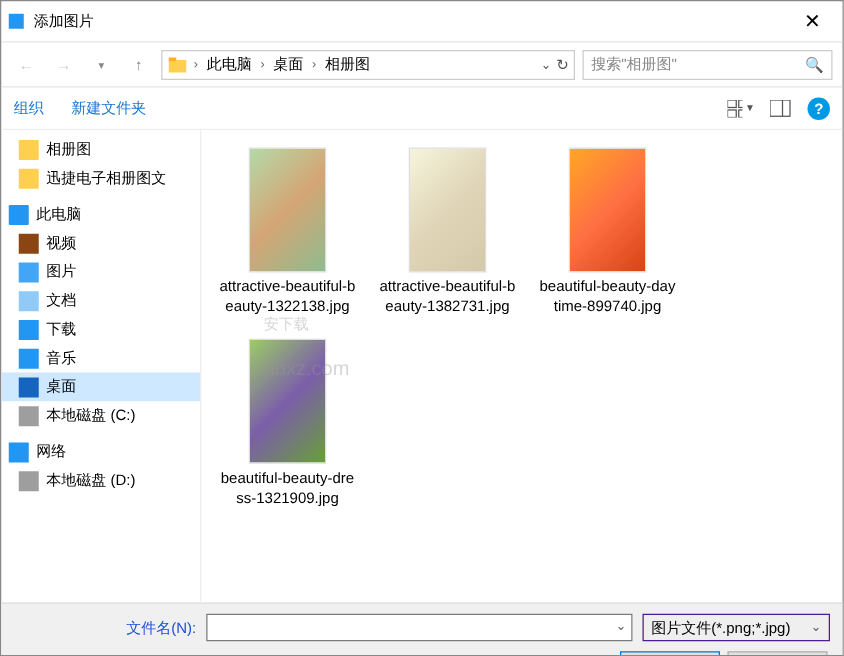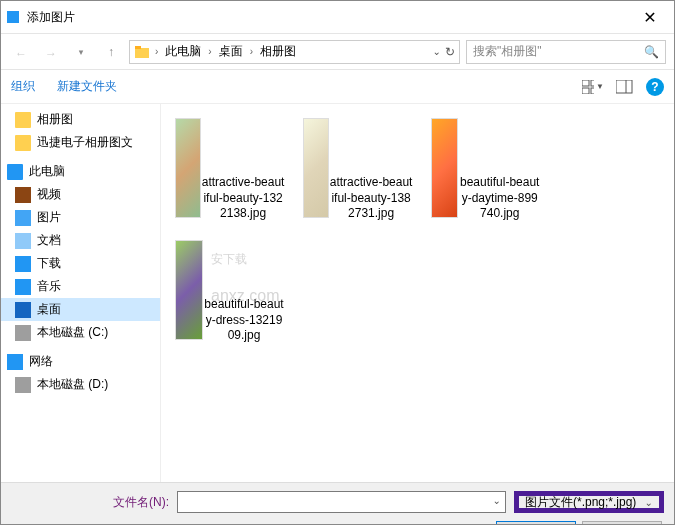--- a/index.html
+++ b/index.html
@@ -42,36 +42,36 @@
 .pic-ic { background: #42a5f5; }
 .doc-ic { background: #90caf9; }
 .dl-ic { background: #2196f3; }
 .music-ic { background: #2196f3; }
 .desk-ic { background: #1565c0; }
 .disk-ic { background: #9e9e9e; }
 .net-ic { background: #2196f3; }
 
 .content { flex: 1; padding: 10px; overflow-y: auto; position: relative; }
 .thumbs { display: flex; flex-wrap: wrap; gap: 10px; }
-.thumb { width: 118px; display: flex; flex-direction: row; align-items: flex-end; padding: 4px; cursor: pointer; }
+.thumb { width: 118px; display: flex; flex-direction: column; align-items: center; padding: 4px; cursor: pointer; }
 .thumb-img { width: 62px; height: 100px; background: linear-gradient(135deg,#b5d9a8,#d4a574,#8fbc8f); border: 1px solid #ddd; margin-bottom: 4px; }
 .thumb-img.i2 { background: linear-gradient(135deg,#f5f5dc,#e0d5b8,#d4c9a8); }
 .thumb-img.i3 { background: linear-gradient(135deg,#e8d5c4,#c9b8a8,#b5a495); }
 .thumb-img.i4 { background: linear-gradient(135deg,#ffa726,#ff7043,#d84315); }
 .thumb-img.i5 { background: linear-gradient(135deg,#9ccc65,#7b5eaa,#689f38); }
 .thumb-label { text-align: center; line-height: 1.3; word-break: break-all; font-size: 12px; color: #000; }
 
 .watermark { position: absolute; top: 130px; left: 50px; font-size: 32px; color: rgba(150,150,150,0.4); pointer-events: none; }
 .watermark .wm-small { font-size: 16px; display: block; text-align: center; margin-top: 16px; }
 
 .footer { border-top: 1px solid #ddd; padding: 8px 10px; background: #f0f0f0; }
 .footer-row1 { display: flex; align-items: center; gap: 8px; margin-bottom: 8px; padding-left: 90px; }
-.footer-row1 label { color: #701a75; margin-left: 12px; }
+.footer-row1 label { color: #1d4ed8; }
 .fn-input { flex: 1; height: 22px; border: 1px solid #7a7a7a; background: #fff; padding: 0 4px; }
-.filter { width: 150px; height: 22px; border: 5px solid #4c1d95; background: #efefef; display: flex; align-items: center; padding: 0 6px; }
+.filter { width: 150px; height: 22px; border: 1px solid #4c1d95; background: #efefef; display: flex; align-items: center; padding: 0 6px; }
 .filter span:first-child { flex: 1; }
 .footer-row2 { display: flex; justify-content: flex-end; gap: 6px; padding-right: 2px; }
 .btn { width: 80px; height: 24px; border: 1px solid #adadad; background: #e1e1e1; display: flex; align-items: center; justify-content: center; cursor: pointer; }
 .btn.primary { border-color: #0078d7; }
 </style>
 </head>
 <body>
 
 <div class="titlebar">
   <span class="icon">

